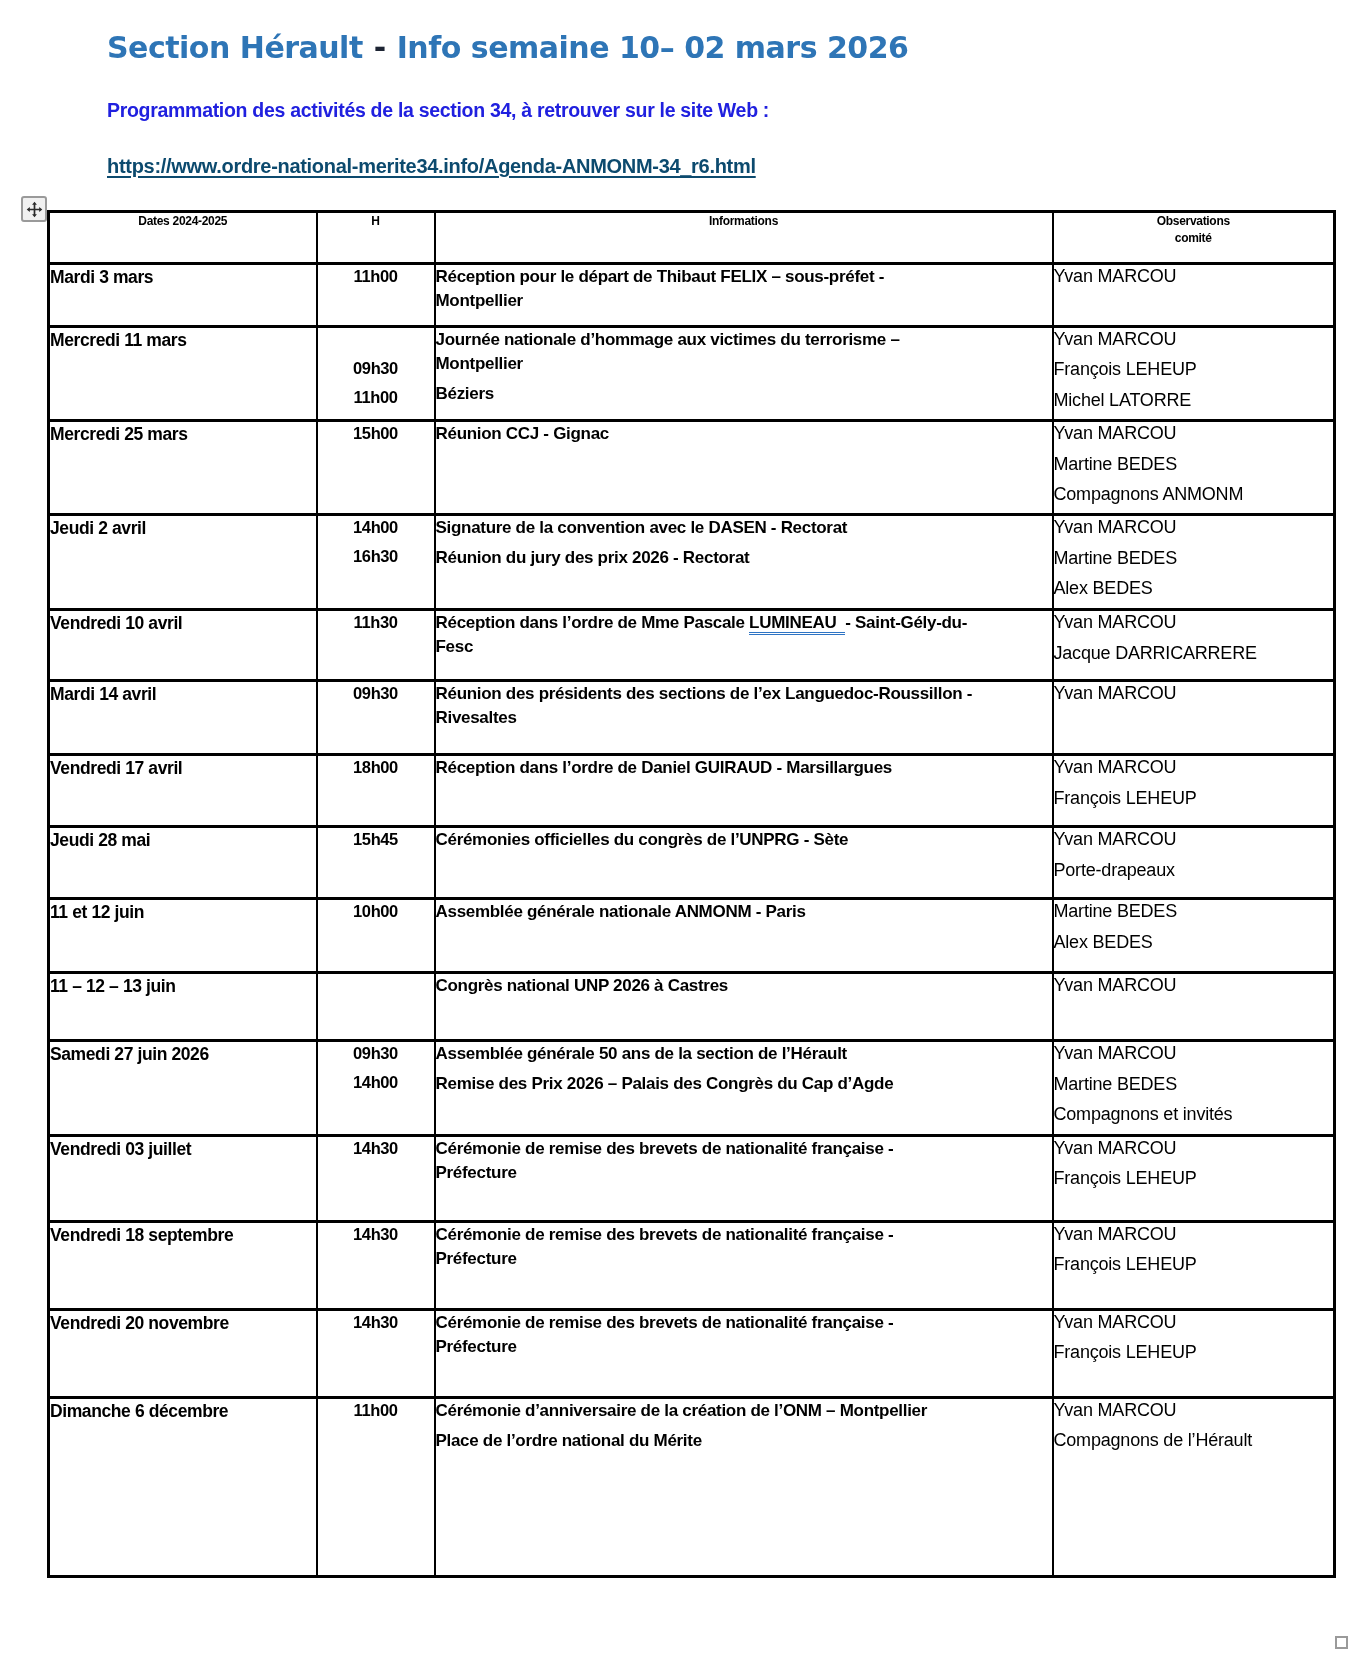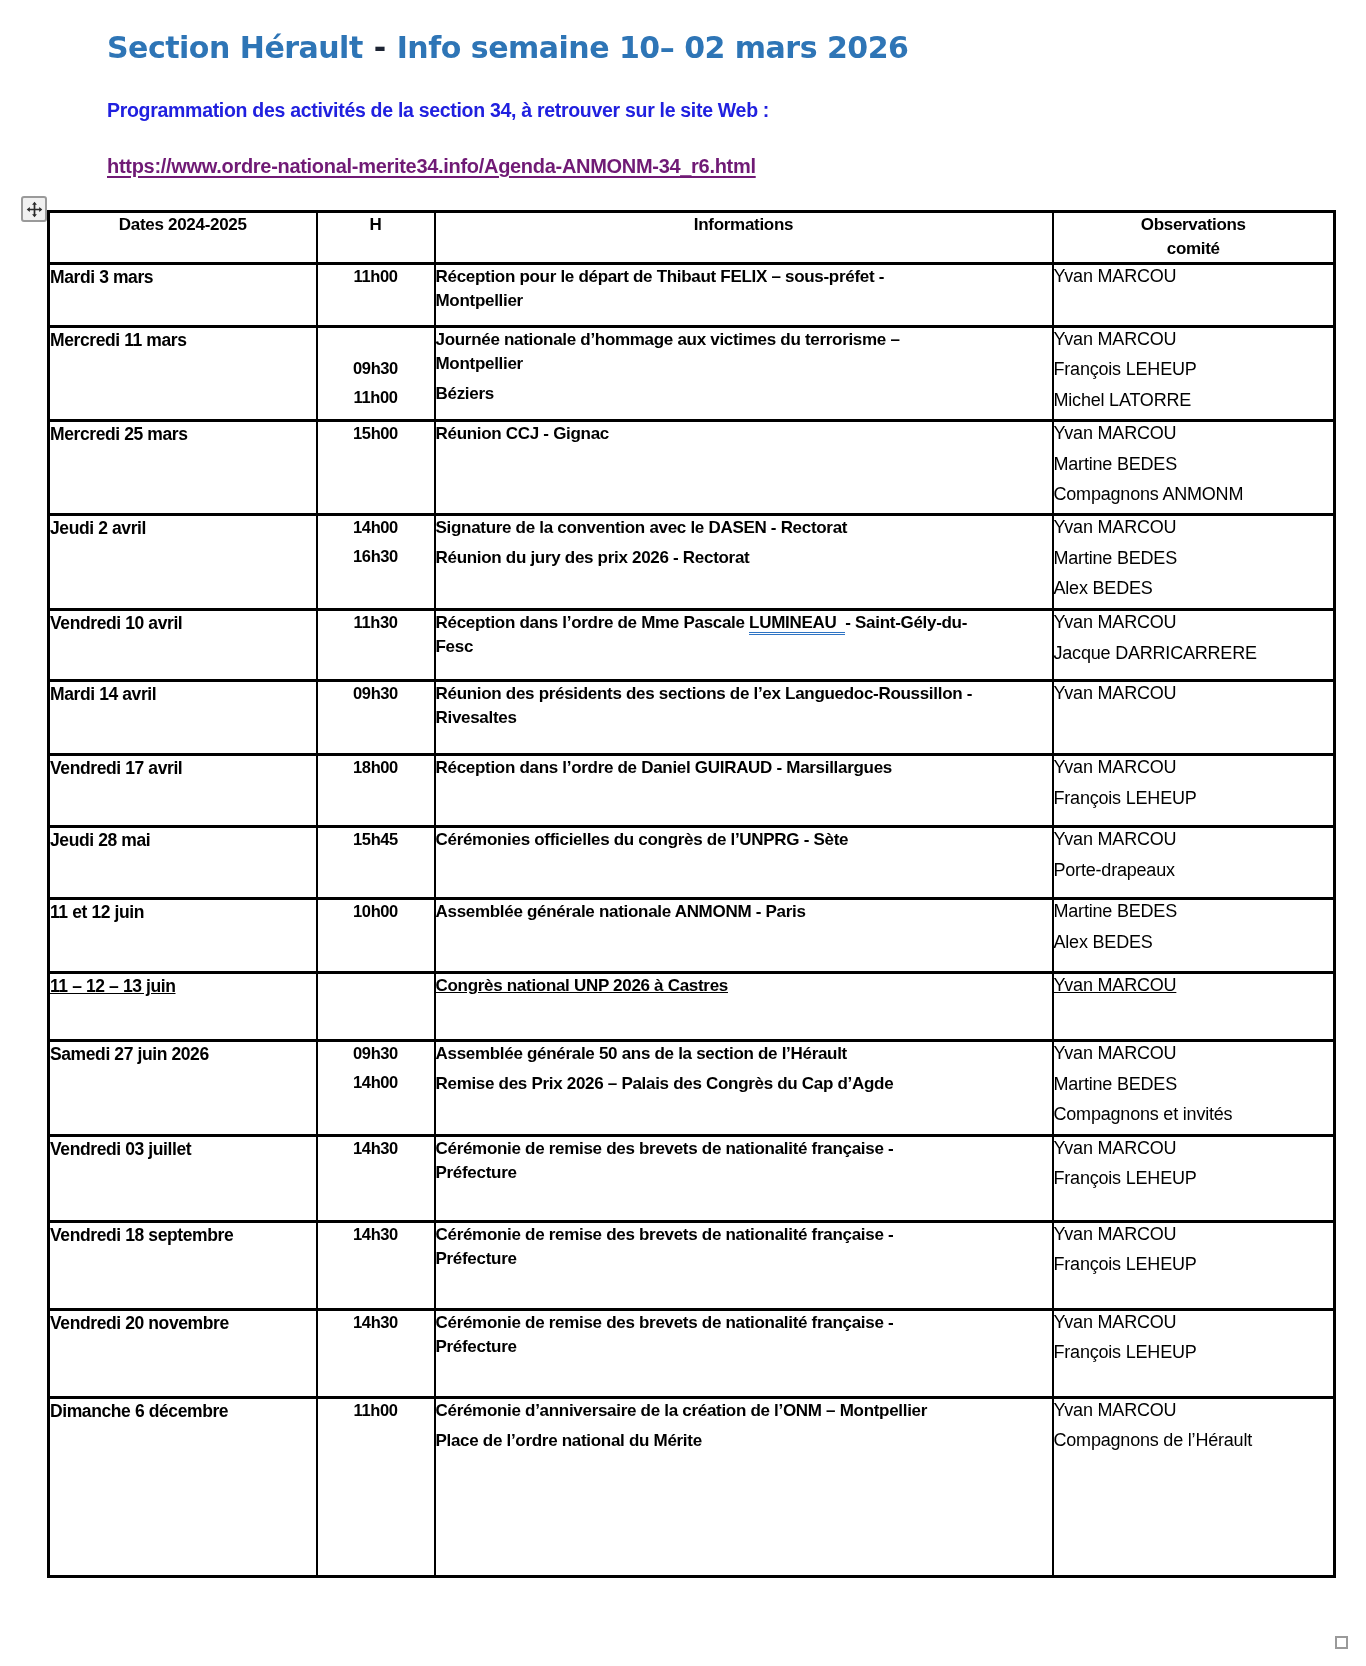--- a/index.html
+++ b/index.html
@@ -16,21 +16,21 @@
   }
   .title .part{color:#2E75B6;}
   .title .sep{color:#1d2433;margin:0 11px;}
 
   .subtitle{
     position:absolute;left:107px;top:99px;
     font-size:19.5px;font-weight:bold;color:#2020DF;letter-spacing:-0.3px;white-space:nowrap;
   }
   .weblink{
     position:absolute;left:107px;top:155px;
-    font-size:20px;font-weight:bold;color:#701a75;letter-spacing:-0.3px;
+    font-size:20px;font-weight:bold;color:#0c4a6e;letter-spacing:-0.3px;
     text-decoration:underline;text-decoration-thickness:2px;text-underline-offset:3px;white-space:nowrap;
   }
 
   .move-handle{
     position:absolute;left:21px;top:196px;width:26px;height:26px;box-sizing:border-box;
     border:2px solid #9a9a9a;border-radius:3px;background:#f1f1f1;
     display:flex;align-items:center;justify-content:center;cursor:move;
   }
   .move-handle svg{display:block;}
   .resize-handle{
@@ -42,21 +42,21 @@
     position:absolute;left:47px;top:210px;width:1286px;
     border-collapse:collapse;table-layout:fixed;
     border:3px solid #000;
   }
   table.schedule th, table.schedule td{
     border-left:2px solid #000;border-right:2px solid #000;
     border-top:3px solid #000;border-bottom:3px solid #000;
     vertical-align:top;padding:0;overflow:hidden;
   }
   thead tr{height:52px;}
-  th{font-size:17px;font-weight:bold;text-align:center;padding-top:7px;letter-spacing:-0.3px;line-height:1.42;}
+  th{font-size:12px;font-weight:bold;text-align:center;padding-top:7px;letter-spacing:-0.3px;line-height:1.42;}
   th .hline{line-height:1.42;}
 
   td p{margin:0 0 6px;line-height:1.42;}
   .cell-date{padding:15px 6px 4px 14px;font-size:17.5px;font-weight:bold;letter-spacing:-0.4px;}
   .cell-hour{padding:7px 2px 4px;text-align:center;font-size:16.5px;font-weight:bold;letter-spacing:-0.4px;}
   .cell-info{padding:9px 16px 4px 13px;font-size:17px;font-weight:bold;letter-spacing:-0.3px;}
   .cell-obs {padding:12px 6px 4px 12px;font-size:18px;font-weight:normal;letter-spacing:-0.2px;}
   .cell-obs p{margin:0 0 7px;line-height:1.3;}
   .cell-hour p{line-height:1.45;margin:0 0 5px;}
 
@@ -239,21 +239,21 @@
             <p>10h00</p>
           </td>
           <td class="cell-info">
             <p>Assemblée générale nationale ANMONM - Paris</p>
           </td>
           <td class="cell-obs">
             <p>Martine BEDES</p>
             <p>Alex BEDES</p>
           </td>
         </tr>
-        <tr style="height: 68px; text-decoration: underline;">
+        <tr style="height: 68px;">
           <td class="cell-date">
             <p>11 – 12 – 13 juin</p>
           </td>
           <td class="cell-hour"></td>
           <td class="cell-info">
             <p>Congrès national UNP 2026 à Castres</p>
           </td>
           <td class="cell-obs">
             <p>Yvan MARCOU</p>
           </td>

